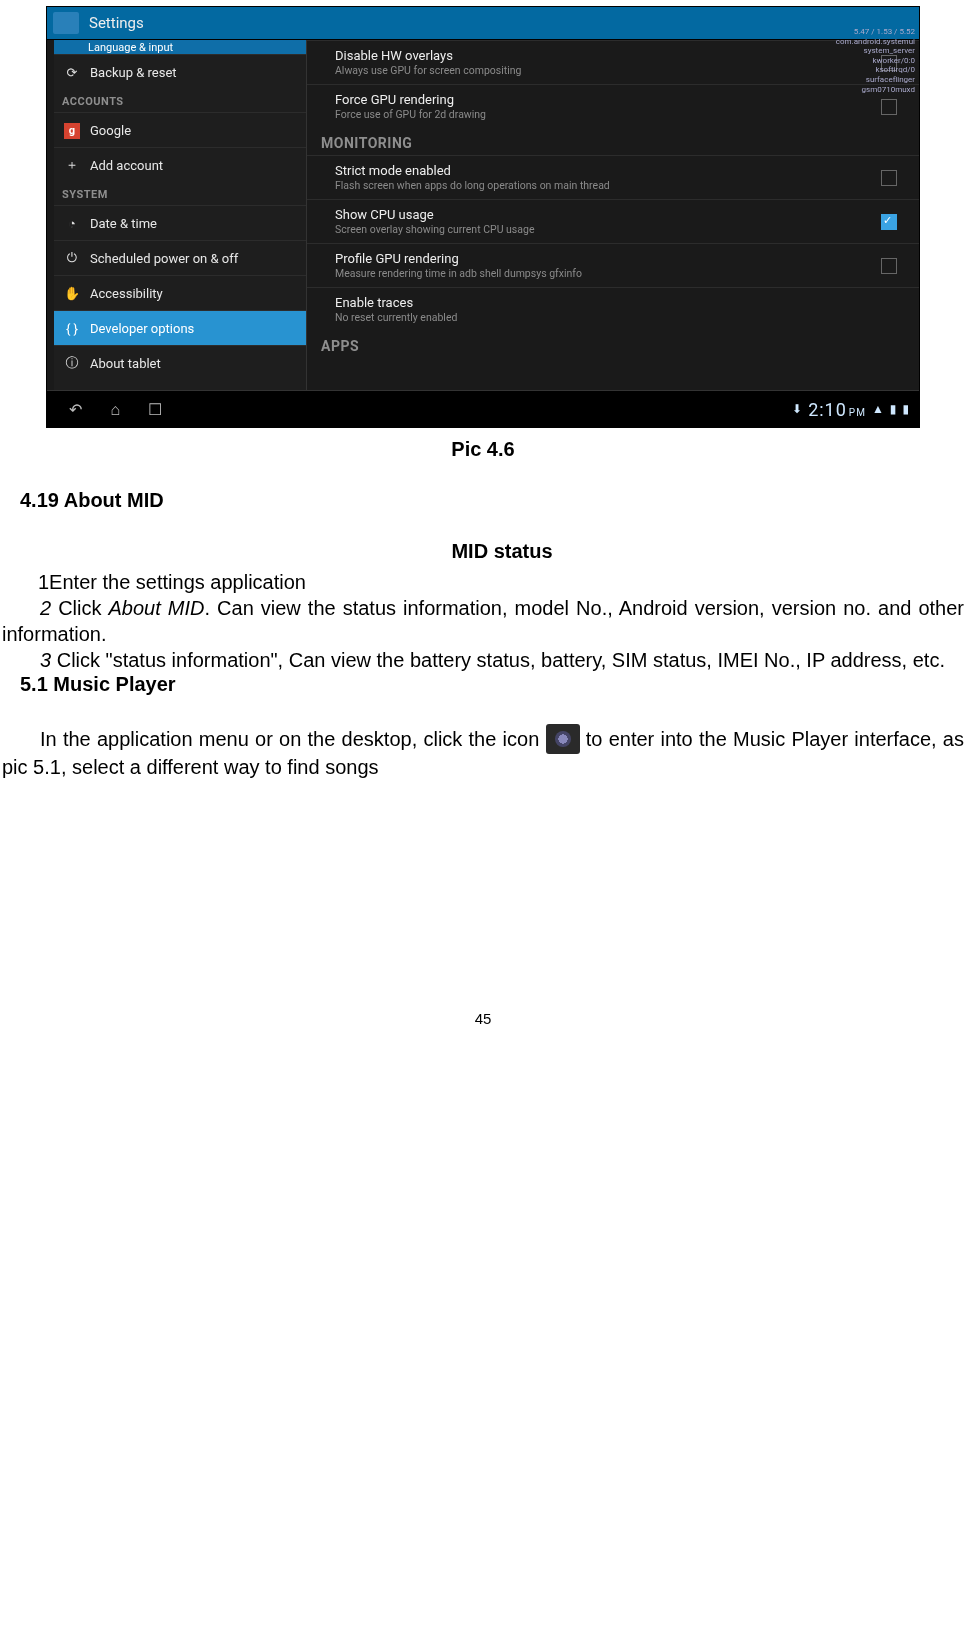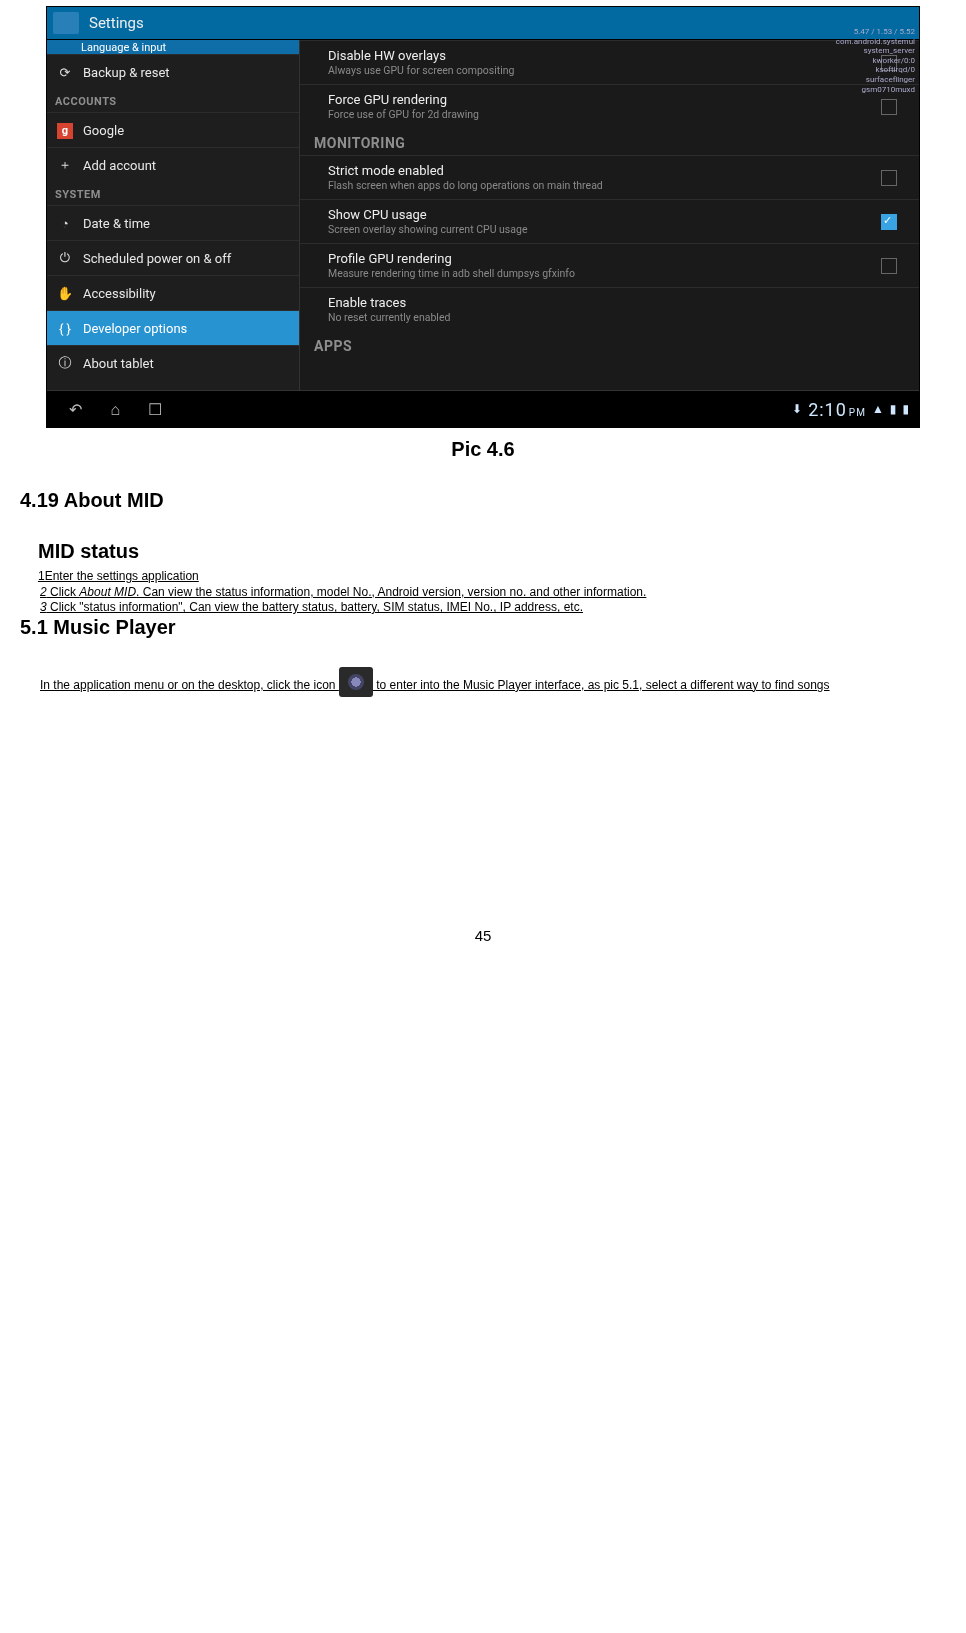--- a/index.html
+++ b/index.html
@@ -51,20 +51,21 @@
     text-align: right;
     font-size: 8px;
     color: #aac;
     line-height: 1.2;
     white-space: pre;
   }
   .ss-body {
     flex: 1;
     display: flex;
     min-height: 0;
+    margin-left: 7px;
   }
   .ss-sidebar {
     width: 252px;
     background: #1e1e1e;
     border-right: 1px solid #333;
     overflow: hidden;
   }
   .sb-cut {
     height: 14px;
     background: #0f6ea8;
@@ -180,26 +181,26 @@
   .section-h {
     font-weight: bold;
     font-size: 20px;
     margin: 0 0 28px 0;
     padding: 0 20px;
   }
   .sub-h {
     font-weight: bold;
     font-size: 20px;
     margin: 0 0 6px 38px;
+    text-align: center;
   }
   .body-text {
-    font-size: 12px;
+    font-size: 20px;
     line-height: 1.3;
     margin: 0 2px;
-    text-decoration: underline;
   }
   .step { margin-left: 38px; }
   .chapter-h {
     font-weight: bold;
     font-size: 25px;
     margin: 70px 0 28px 0;
     padding: 0 4px;
   }
   .music-icon {
     display: inline-block;

